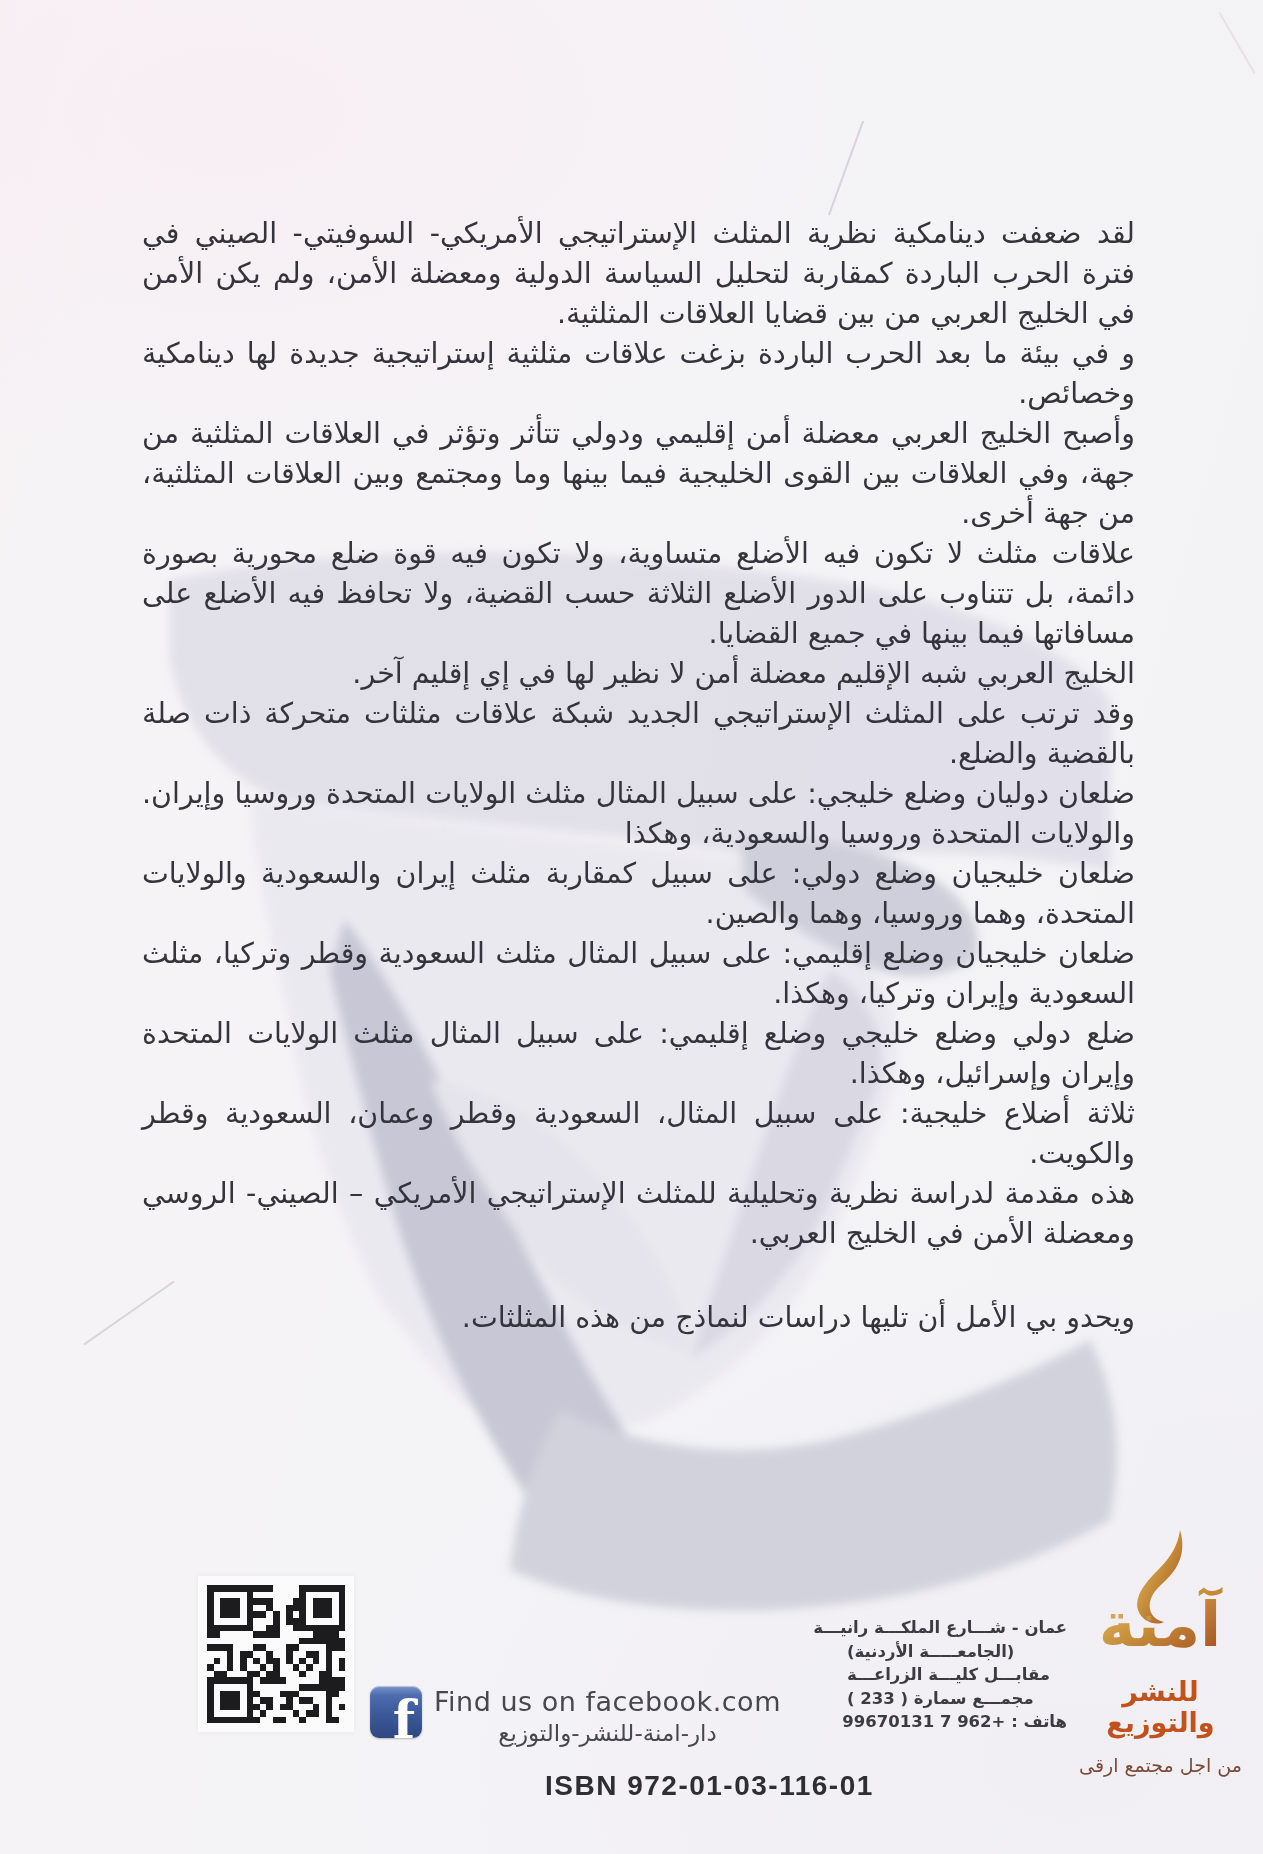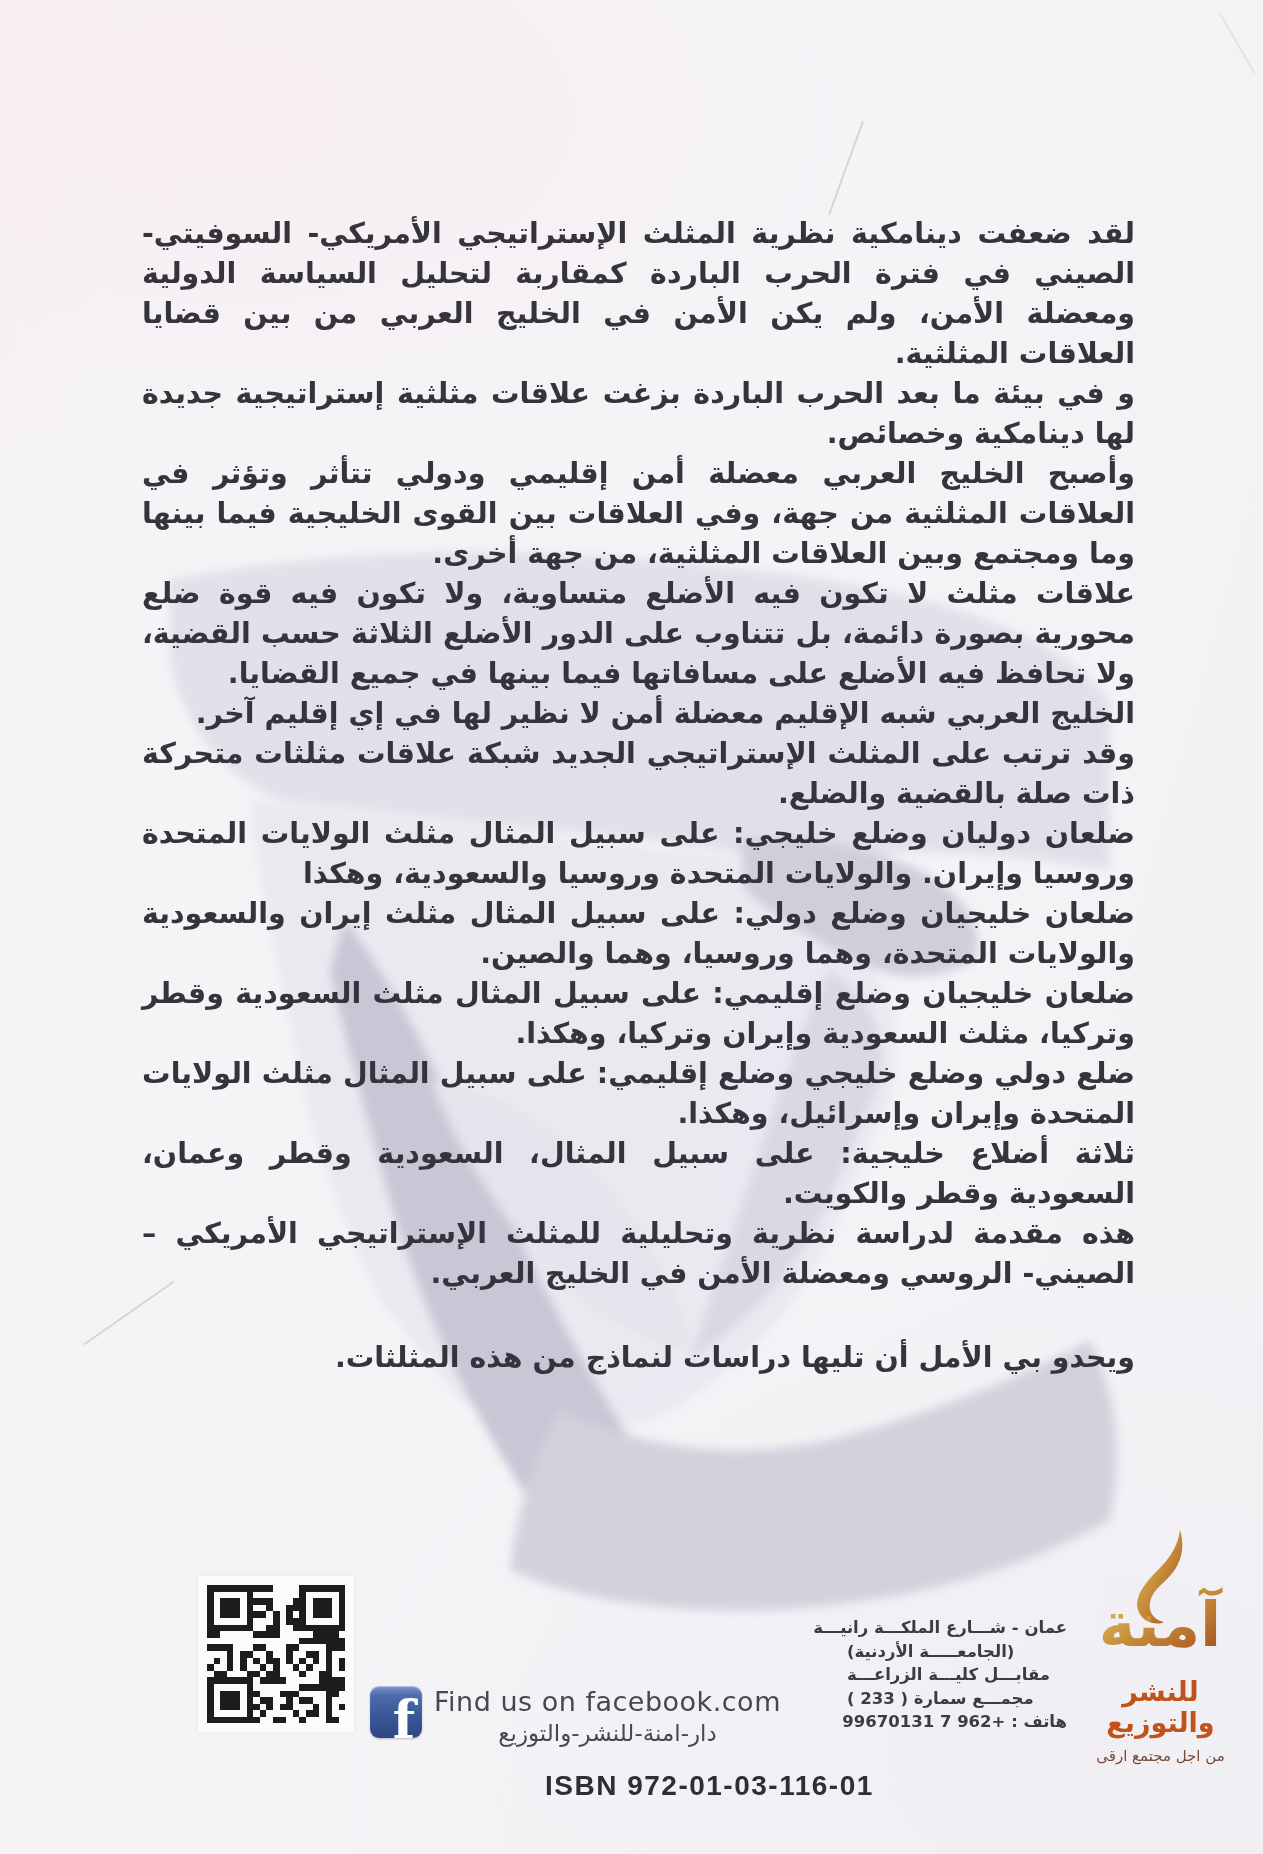--- a/index.html
+++ b/index.html
@@ -16,21 +16,21 @@
   
   .crease{position:absolute;background:rgba(168,148,160,.35);}
   .crease.c1{left:845px;top:118px;width:2px;height:100px;transform:rotate(20deg);}
   .crease.c2{left:128px;top:1258px;width:2px;height:110px;transform:rotate(55deg);}
   .crease.c3{left:1236px;top:8px;width:2px;height:70px;transform:rotate(-30deg);opacity:.5;}
 
   
   .body-text{
     position:absolute;right:128px;left:142px;top:214px;
     direction:rtl;text-align:justify;
-    font-size:28.5px;line-height:40px;font-weight:700;
+    font-size:28.5px;line-height:40px;font-weight:400;
     color:#35343c;letter-spacing:0;
   }
   .body-text p{margin:0;padding:0;}
   .body-text p.gap{margin-top:44px;}
 
   
   .qr-wrap{position:absolute;left:198px;top:1576px;background:#fbfbfb;padding:9px;
     box-shadow:0 0 6px rgba(0,0,0,.05);}
   #qr-grid{display:grid;grid-template-columns:repeat(21,6.6px);grid-auto-rows:6.6px;}
   #qr-grid div.on{background:#1c1c1e;}
@@ -51,21 +51,21 @@
 
   .address{
     position:absolute;right:196px;top:1616px;width:220px;
     direction:rtl;text-align:left;color:#3c3b43;
     font-size:16.5px;font-weight:bold;line-height:23.5px;white-space:nowrap;
   }
   .address .ln{display:block;}
 
   .pub-logo{position:absolute;left:1068px;top:1528px;width:185px;text-align:center;}
   .pub-logo .sub{direction:rtl;font-size:27px;font-weight:bold;color:#c2521c;margin-top:-6px;letter-spacing:0;}
-  .pub-logo .tag{direction:rtl;font-size:15px;color:#7a4a38;margin-top:9px;}
+  .pub-logo .tag{direction:rtl;font-size:19px;color:#7a4a38;margin-top:16px;}
 
   .isbn{
     position:absolute;left:545px;top:1770px;
     font-size:28px;font-weight:bold;letter-spacing:1.5px;color:#2e2e34;
     font-family:"Liberation Sans","DejaVu Sans",sans-serif;white-space:nowrap;
   }
 </style>
 </head>
 <body>
 
@@ -88,21 +88,21 @@
   <div class="crease c3"></div>
 
   <div class="body-text">
     <p>لقد ضعفت دينامكية نظرية المثلث الإستراتيجي الأمريكي- السوفيتي- الصيني في فترة الحرب الباردة كمقاربة لتحليل السياسة الدولية ومعضلة الأمن، ولم يكن الأمن في الخليج العربي من بين قضايا العلاقات المثلثية.</p>
     <p>و في بيئة ما بعد الحرب الباردة بزغت علاقات مثلثية إستراتيجية جديدة لها دينامكية وخصائص.</p>
     <p>وأصبح الخليج العربي معضلة أمن إقليمي ودولي تتأثر وتؤثر في العلاقات المثلثية من جهة، وفي العلاقات بين القوى الخليجية فيما بينها وما ومجتمع وبين العلاقات المثلثية، من جهة أخرى.</p>
     <p>علاقات مثلث لا تكون فيه الأضلع متساوية، ولا تكون فيه قوة ضلع محورية بصورة دائمة، بل تتناوب على الدور الأضلع الثلاثة حسب القضية، ولا تحافظ فيه الأضلع على مسافاتها فيما بينها في جميع القضايا.</p>
     <p>الخليج العربي شبه الإقليم معضلة أمن لا نظير لها في إي إقليم آخر.</p>
     <p>وقد ترتب على المثلث الإستراتيجي الجديد شبكة علاقات مثلثات متحركة ذات صلة بالقضية والضلع.</p>
     <p>ضلعان دوليان وضلع خليجي: على سبيل المثال مثلث الولايات المتحدة وروسيا وإيران. والولايات المتحدة وروسيا والسعودية، وهكذا</p>
-    <p>ضلعان خليجيان وضلع دولي: على سبيل المثال مثلث إيران والسعودية والولايات المتحدة، وهما وروسيا، وهما والصين.</p>
+    <p>ضلعان خليجيان وضلع دولي: على سبيل كمقاربة مثلث إيران والسعودية والولايات المتحدة، وهما وروسيا، وهما والصين.</p>
     <p>ضلعان خليجيان وضلع إقليمي: على سبيل المثال مثلث السعودية وقطر وتركيا، مثلث السعودية وإيران وتركيا، وهكذا.</p>
     <p>ضلع دولي وضلع خليجي وضلع إقليمي: على سبيل المثال مثلث الولايات المتحدة وإيران وإسرائيل، وهكذا.</p>
     <p>ثلاثة أضلاع خليجية: على سبيل المثال، السعودية وقطر وعمان، السعودية وقطر والكويت.</p>
     <p>هذه مقدمة لدراسة نظرية وتحليلية للمثلث الإستراتيجي الأمريكي – الصيني- الروسي ومعضلة الأمن في الخليج العربي.</p>
     <p class="gap">ويحدو بي الأمل أن تليها دراسات لنماذج من هذه المثلثات.</p>
   </div>
 
   <div class="qr-wrap">
     <div id="qr-grid">
         <div class="on"></div>

